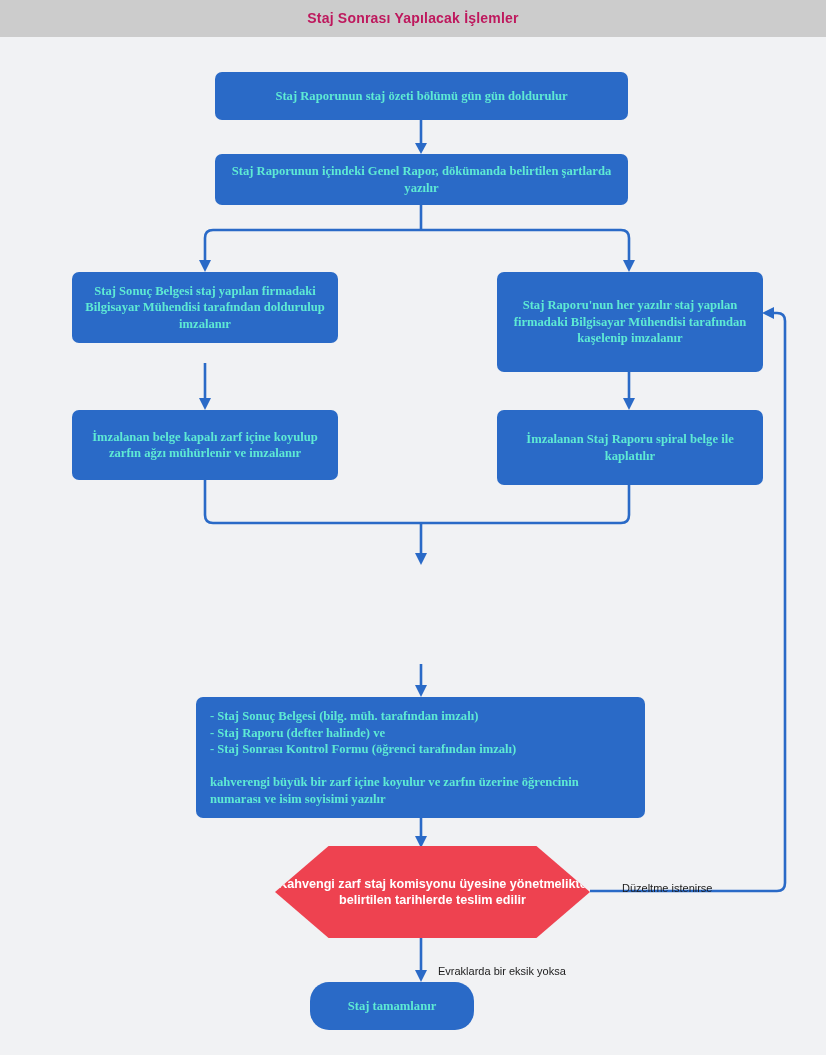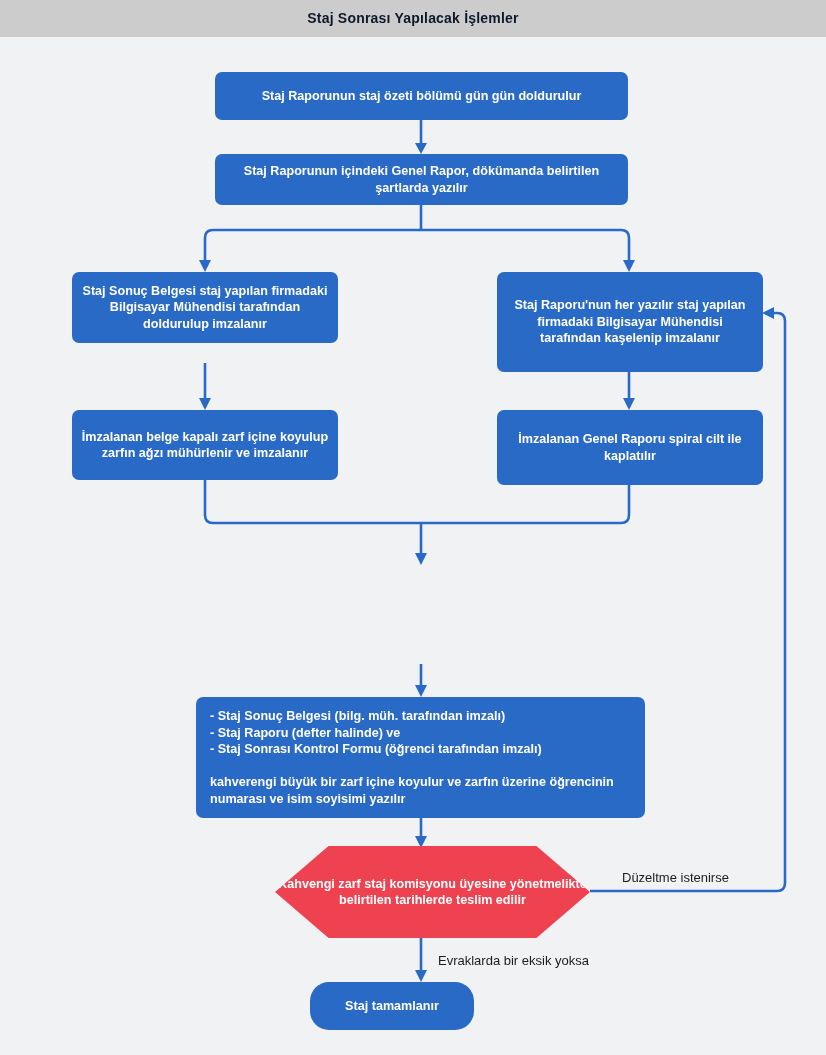--- a/index.html
+++ b/index.html
@@ -29,37 +29,38 @@
   #header-title {
     position: absolute;
     left: 0;
     top: 0;
     width: 826px;
     height: 37px;
     line-height: 37px;
     text-align: center;
     font-size: 14px;
     font-weight: bold;
-    color: #0f172a;
+    color: #be185d;
     letter-spacing: 0.2px;
   }
   .node {
     position: absolute;
     box-sizing: border-box;
     border-radius: 7px;
-    color: #ffffff;
+    color: #5eead4;
     font-size: 12.6px;
     font-weight: bold;
     line-height: 16.5px;
     display: flex;
     align-items: center;
     justify-content: center;
     text-align: center;
     padding: 6px 9px;
     white-space: pre-line;
+    font-family: Liberation Serif, serif;
   }
   .node.blue {
     background: #2a6ac7;
   }
   .node.left-text {
     text-align: left;
     justify-content: flex-start;
     padding: 22px 14px;
   }
   .hexnode {
@@ -73,24 +74,25 @@
     display: flex;
     align-items: center;
     justify-content: center;
     text-align: center;
     white-space: pre-line;
     -webkit-clip-path: polygon(17% 0%, 83% 0%, 100% 50%, 83% 100%, 17% 100%, 0% 50%);
     clip-path: polygon(17% 0%, 83% 0%, 100% 50%, 83% 100%, 17% 100%, 0% 50%);
   }
   .edge-label {
     position: absolute;
-    font-size: 13px;
+    font-size: 11px;
     font-weight: normal;
     color: #1c1c1c;
     white-space: nowrap;
+    margin-top: 12px;
   }
   svg.links {
     position: absolute;
     left: 0;
     top: 0;
     width: 826px;
     height: 1055px;
     pointer-events: none;
   }
   svg.links path, svg.links line {
@@ -167,21 +169,21 @@
   <div class="node blue" style="left:215px; top:72px; width:413px; height:48px;">Staj Raporunun staj özeti bölümü gün gün doldurulur</div>
 
   <div class="node blue" style="left:215px; top:154px; width:413px; height:51px;">Staj Raporunun içindeki Genel Rapor, dökümanda belirtilen şartlarda yazılır</div>
 
   <div class="node blue" style="left:72px; top:272px; width:266px; height:71px;">Staj Sonuç Belgesi staj yapılan firmadaki Bilgisayar Mühendisi tarafından doldurulup imzalanır</div>
 
   <div class="node blue" style="left:497px; top:272px; width:266px; height:100px;">Staj Raporu'nun her yazılır staj yapılan firmadaki Bilgisayar Mühendisi tarafından kaşelenip imzalanır</div>
 
   <div class="node blue" style="left:72px; top:410px; width:266px; height:70px;">İmzalanan belge kapalı zarf içine koyulup zarfın ağzı mühürlenir ve imzalanır</div>
 
-  <div class="node blue" style="left:497px; top:410px; width:266px; height:75px;">İmzalanan Genel Raporu spiral cilt ile kaplatılır</div>
+  <div class="node blue" style="left:497px; top:410px; width:266px; height:75px;">İmzalanan Staj Raporu spiral belge ile kaplatılır</div>
 
 
   <div class="node blue left-text" style="left:196px; top:697px; width:449px; height:121px;">- Staj Sonuç Belgesi (bilg. müh. tarafından imzalı)
 - Staj Raporu (defter halinde) ve
 - Staj Sonrası Kontrol Formu (öğrenci tarafından imzalı)
 
 kahverengi büyük bir zarf içine koyulur ve zarfın üzerine öğrencinin numarası ve isim soyisimi yazılır</div>
 
   <div class="hexnode" style="left:275px; top:846px; width:315px; height:92px;">Kahvengi zarf staj komisyonu üyesine yönetmelikte belirtilen tarihlerde teslim edilir</div>
 

